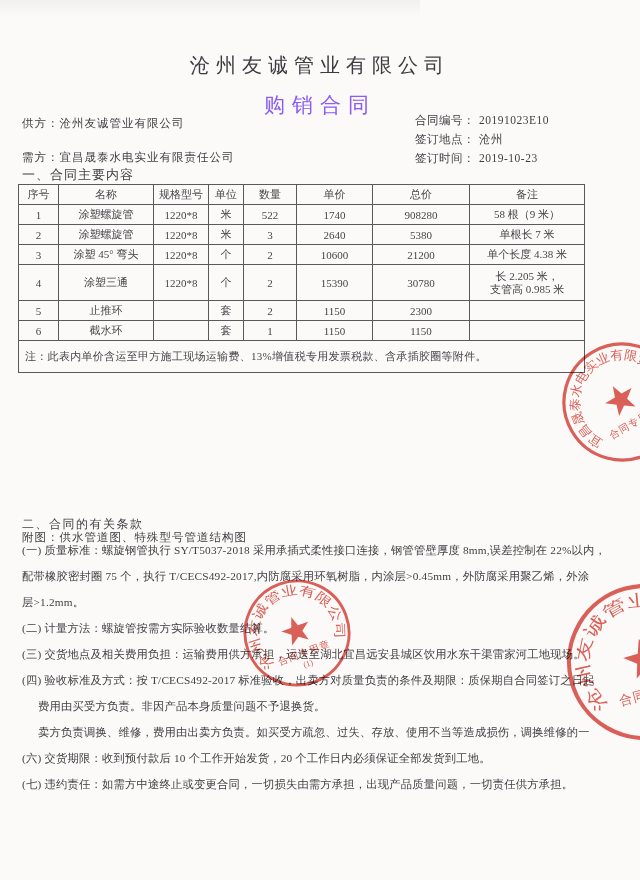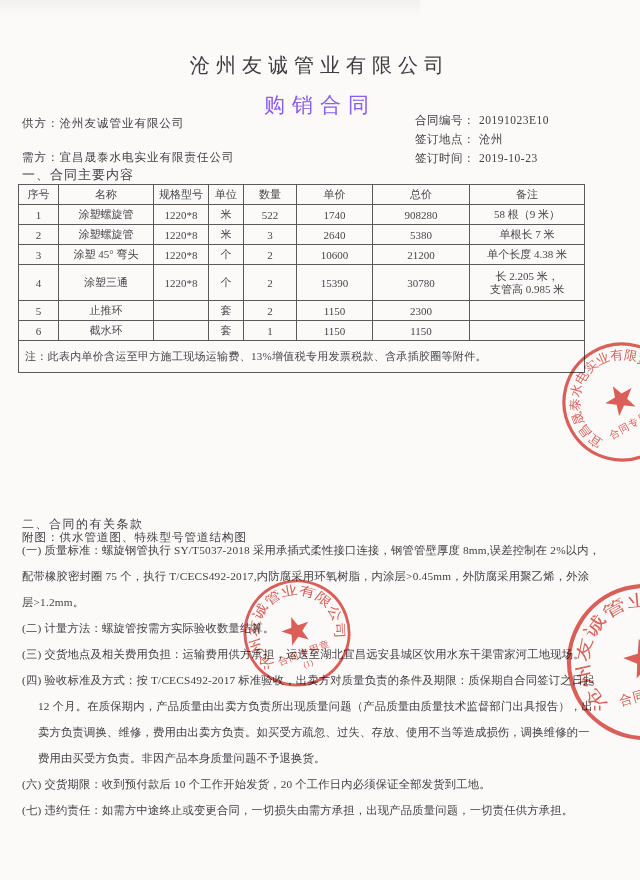--- a/index.html
+++ b/index.html
@@ -167,29 +167,28 @@
         <td colspan="8" class="note-cell">注：此表内单价含运至甲方施工现场运输费、13%增值税专用发票税款、含承插胶圈等附件。</td>
       </tr>
     </tbody>
   </table>
 
   <div class="attachment">附图：供水管道图、特殊型号管道结构图</div>
 
   <div class="sec2-heading">二、合同的有关条款</div>
 
   <div class="clauses">
-      <div class="clause-line">(一) 质量标准：螺旋钢管执行 SY/T5037-2018 采用承插式柔性接口连接，钢管管壁厚度 8mm,误差控制在 2%以内，</div>
+      <div class="clause-line">(一) 质量标准：螺旋钢管执行 SY/T5037-2018 采用承插式柔性接口连接，钢管管壁厚度 8mm,误差控制在 22%以内，</div>
       <div class="clause-line">配带橡胶密封圈 75 个，执行 T/CECS492-2017,内防腐采用环氧树脂，内涂层&gt;0.45mm，外防腐采用聚乙烯，外涂</div>
       <div class="clause-line">层&gt;1.2mm。</div>
       <div class="clause-line">(二) 计量方法：螺旋管按需方实际验收数量结算。</div>
       <div class="clause-line">(三) 交货地点及相关费用负担：运输费用供方承担，运送至湖北宜昌远安县城区饮用水东干渠雷家河工地现场。</div>
       <div class="clause-line">(四) 验收标准及方式：按 T/CECS492-2017 标准验收，出卖方对质量负责的条件及期限：质保期自合同签订之日起</div>
-      <div class="clause-line indent">12 个月。在质保期内，产品质量由出卖方负责所出现质量问题（产品质量由质量技术监督部门出具报告），出</div>
+      <div class="clause-line indent">费用由买受方负责。非因产品本身质量问题不予退换货。</div>
       <div class="clause-line indent">卖方负责调换、维修，费用由出卖方负责。如买受方疏忽、过失、存放、使用不当等造成损伤，调换维修的一</div>
-      <div class="clause-line indent">费用由买受方负责。非因产品本身质量问题不予退换货。</div>
       <div class="clause-line">(六) 交货期限：收到预付款后 10 个工作开始发货，20 个工作日内必须保证全部发货到工地。</div>
       <div class="clause-line">(七) 违约责任：如需方中途终止或变更合同，一切损失由需方承担，出现产品质量问题，一切责任供方承担。</div>
     </div>
 
   <div class="stamp" id="stamp-buyer-table"><svg width="150" height="150" viewBox="0 0 150 150">
         <g transform="rotate(-30 75 75)">
           <circle cx="75" cy="75" r="58" fill="none" stroke="#d8453e" stroke-width="3.19"></circle>
           <defs>
             <path id="stamp-buyer-table-arc" d="M 44.7 105.3 A 42.92 42.92 0 1 1 105.3 105.3"></path>
           </defs>

